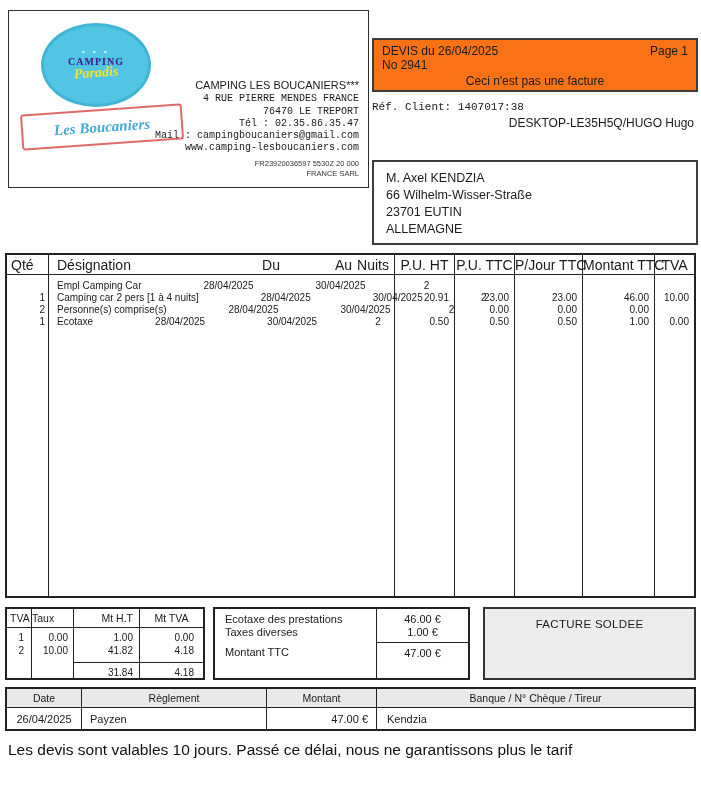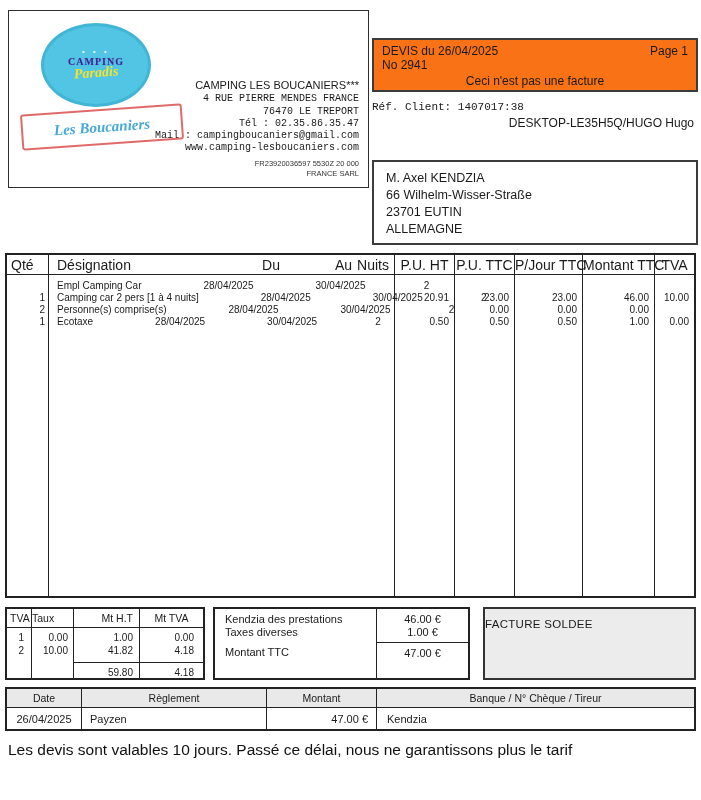--- a/index.html
+++ b/index.html
@@ -98,21 +98,21 @@
   .totals-labels{flex:1;padding:4px 0 0 10px;box-sizing:border-box;}
   .totals-values{width:92px;border-left:1.5px solid #222;box-sizing:border-box;}
   .t-line{height:13px;line-height:13px;font-size:11px;}
   .t-val{height:13px;line-height:13px;font-size:11px;text-align:center;}
   .t-val-div{border-bottom:1.5px solid #222;height:0;margin-top:3px;}
   .t-val-ttc{margin-top:4px;}
   .t-label-ttc{margin-top:7px;}
 
   .status-box{position:absolute;left:483px;top:607px;width:213px;height:73px;
               background:#ececec;border:2px solid #333;box-sizing:border-box;
-              padding-top:9px;font-size:11.5px;letter-spacing:.3px;}
+              text-align:center;padding-top:9px;font-size:11.5px;letter-spacing:.3px;}
 
   
   .pay-table{position:absolute;left:5px;top:687px;width:691px;border:2px solid #222;
              box-sizing:border-box;background:#fff;}
   .pay-head{display:flex;background:#e9e9e9;border-bottom:1.5px solid #222;height:18px;}
   .pay-row{display:flex;height:21px;}
   .pcell{box-sizing:border-box;height:100%;display:flex;align-items:center;font-size:10.5px;white-space:nowrap;}
   .pcell.sep{border-right:1.5px solid #222;}
   .pc-date{width:75px;justify-content:center;}
   .pc-regl{width:185px;justify-content:center;}
@@ -281,36 +281,36 @@
       <div class="v-body">
         <div class="v-cell">0.00</div>
         <div class="v-cell">10.00</div>
       </div>
     </div>
     <div class="vcol sep vcol-ht">
       <div class="v-th">Mt H.T</div>
       <div class="v-body">
         <div class="v-cell">1.00</div>
         <div class="v-cell">41.82</div>
-        <div class="v-cell v-total">59.80</div>
+        <div class="v-cell v-total">31.84</div>
       </div>
     </div>
     <div class="vcol vcol-tva2">
       <div class="v-th">Mt TVA</div>
       <div class="v-body">
         <div class="v-cell">0.00</div>
         <div class="v-cell">4.18</div>
         <div class="v-cell v-total">4.18</div>
       </div>
     </div>
   </div>
 
   <div class="totals-box">
     <div class="totals-labels">
-      <div class="t-line">Kendzia des prestations</div>
+      <div class="t-line">Ecotaxe des prestations</div>
       <div class="t-line">Taxes diverses</div>
       <div class="t-line t-label-ttc">Montant TTC</div>
     </div>
     <div class="totals-values">
       <div class="t-val" style="margin-top:4px;">46.00 €</div>
       <div class="t-val">1.00 €</div>
       <div class="t-val-div"></div>
       <div class="t-val t-val-ttc">47.00 €</div>
     </div>
   </div>

